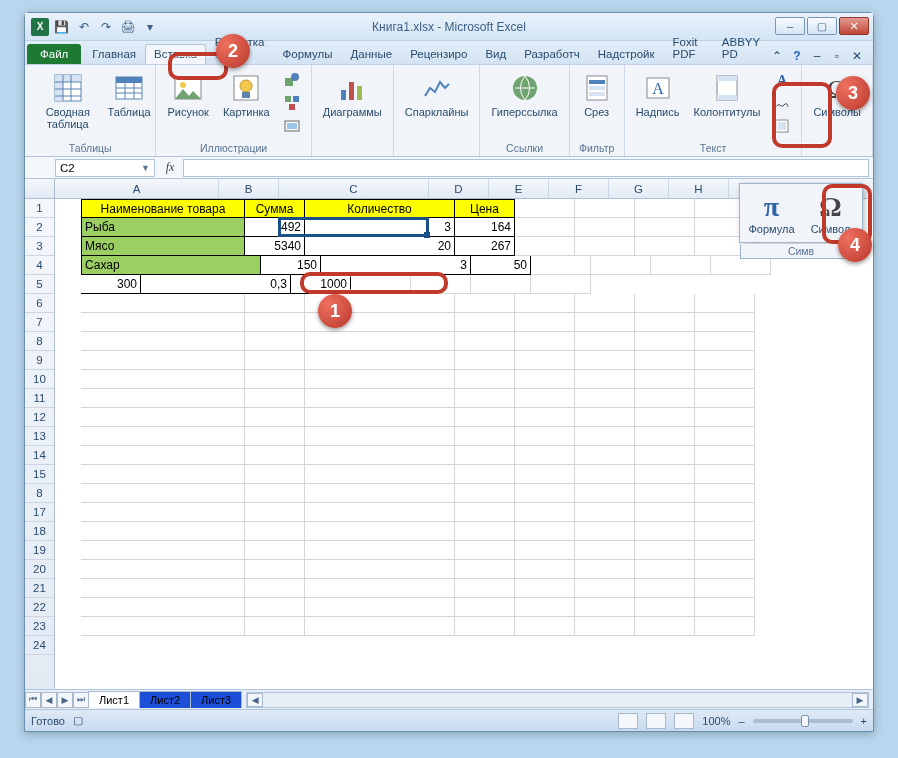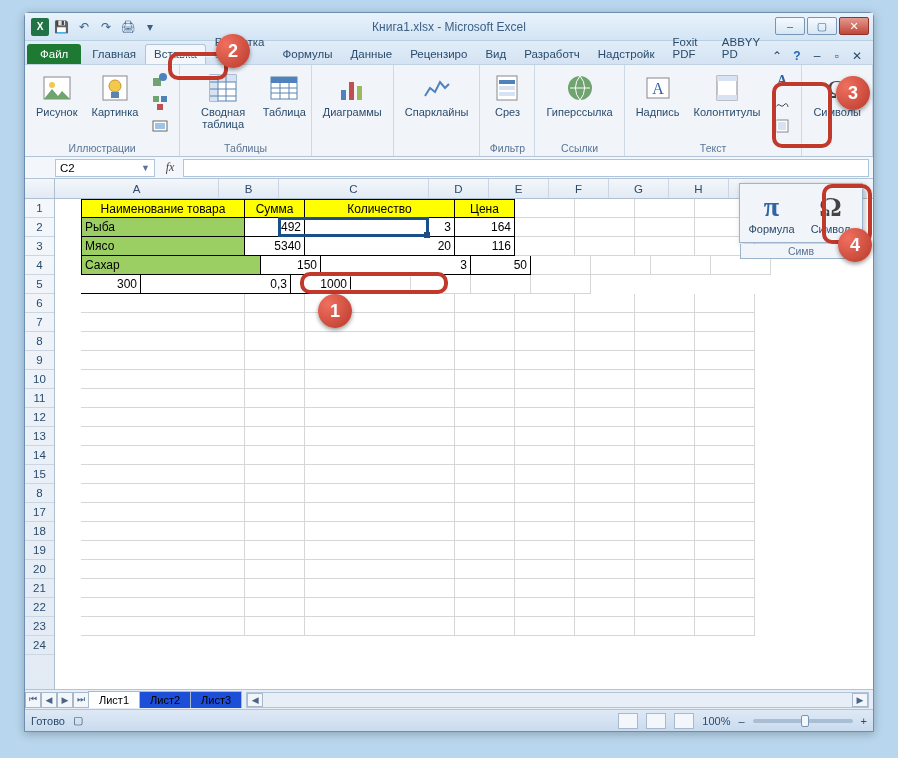--- a/index.html
+++ b/index.html
@@ -130,20 +130,47 @@
       <div class="rhelp-btn">✕</div>
     </div>
   </div>
 
   <div class="ribbon" id="ribbon">
       <div class="rgroup">
         <div class="rgroup-body">
           <div class="rbtn">
             <div class="ricon">
               <svg width="32" height="32">
+                <rect x="3" y="3" width="26" height="26" fill="#fff" stroke="#5b83b0"></rect>
+                <rect x="3" y="3" width="26" height="7" fill="#d7e3f2"></rect>
+                <rect x="3" y="3" width="8" height="26" fill="#d7e3f2"></rect>
+                <path d="M3 10h26M3 17h26M3 24h26M11 3v26M19 3v26" stroke="#5b83b0"></path>
+              </svg>
+            </div>
+            <div class="rlab">Сводная
+таблица</div>
+          </div>
+          <div class="rbtn">
+            <div class="ricon">
+              <svg width="32" height="32">
+                <rect x="3" y="5" width="26" height="22" fill="#fff" stroke="#5b83b0"></rect>
+                <rect x="3" y="5" width="26" height="6" fill="#4f81bd"></rect>
+                <path d="M3 16h26M3 21h26M12 5v22M21 5v22" stroke="#5b83b0"></path>
+              </svg>
+            </div>
+            <div class="rlab">Таблица</div>
+          </div>
+        </div>
+        <div class="rgroup-title">Таблицы</div>
+      </div>
+      <div class="rgroup">
+        <div class="rgroup-body">
+          <div class="rbtn">
+            <div class="ricon">
+              <svg width="32" height="32">
                 <rect x="3" y="5" width="26" height="22" fill="#fff" stroke="#888"></rect>
                 <circle cx="11" cy="13" r="3" fill="#f2c94c"></circle>
                 <path d="M3 27l8-10 6 7 4-5 8 8z" fill="#6fa36f"></path>
               </svg>
             </div>
             <div class="rlab">Рисунок</div>
           </div>
           <div class="rbtn">
             <div class="ricon">
               <svg width="32" height="32">
@@ -182,47 +209,20 @@
             </div>
           </div>
         </div>
         <div class="rgroup-title">Иллюстрации</div>
       </div>
       <div class="rgroup">
         <div class="rgroup-body">
           <div class="rbtn">
             <div class="ricon">
               <svg width="32" height="32">
-                <rect x="3" y="3" width="26" height="26" fill="#fff" stroke="#5b83b0"></rect>
-                <rect x="3" y="3" width="26" height="7" fill="#d7e3f2"></rect>
-                <rect x="3" y="3" width="8" height="26" fill="#d7e3f2"></rect>
-                <path d="M3 10h26M3 17h26M3 24h26M11 3v26M19 3v26" stroke="#5b83b0"></path>
-              </svg>
-            </div>
-            <div class="rlab">Сводная
-таблица</div>
-          </div>
-          <div class="rbtn">
-            <div class="ricon">
-              <svg width="32" height="32">
-                <rect x="3" y="5" width="26" height="22" fill="#fff" stroke="#5b83b0"></rect>
-                <rect x="3" y="5" width="26" height="6" fill="#4f81bd"></rect>
-                <path d="M3 16h26M3 21h26M12 5v22M21 5v22" stroke="#5b83b0"></path>
-              </svg>
-            </div>
-            <div class="rlab">Таблица</div>
-          </div>
-        </div>
-        <div class="rgroup-title">Таблицы</div>
-      </div>
-      <div class="rgroup">
-        <div class="rgroup-body">
-          <div class="rbtn">
-            <div class="ricon">
-              <svg width="32" height="32">
                 <rect x="5" y="18" width="5" height="10" fill="#4f81bd"></rect>
                 <rect x="13" y="10" width="5" height="18" fill="#c0504d"></rect>
                 <rect x="21" y="14" width="5" height="14" fill="#9bbb59"></rect>
               </svg>
             </div>
             <div class="rlab">Диаграммы</div>
           </div>
         </div>
         <div class="rgroup-title"></div>
       </div>
@@ -231,50 +231,50 @@
           <div class="rbtn">
             <div class="ricon">
               <svg width="32" height="32">
                 <path d="M4 24l5-8 5 4 5-10 5 6 4-4" stroke="#4f81bd" fill="none" stroke-width="2"></path>
               </svg>
             </div>
             <div class="rlab">Спарклайны</div>
           </div>
         </div>
         <div class="rgroup-title"></div>
+      </div>
+      <div class="rgroup">
+        <div class="rgroup-body">
+          <div class="rbtn">
+            <div class="ricon">
+              <svg width="32" height="32">
+                <circle cx="16" cy="16" r="12" fill="#6fa36f"></circle>
+                <path d="M6 16h20M16 4a18 18 0 010 24M16 4a18 18 0 000 24" stroke="#fff" fill="none"></path>
+              </svg>
+            </div>
+            <div class="rlab">Гиперссылка</div>
+          </div>
+        </div>
+        <div class="rgroup-title">Ссылки</div>
       </div>
       <div class="rgroup">
         <div class="rgroup-body">
           <div class="rbtn">
             <div class="ricon">
               <svg width="32" height="32">
                 <rect x="6" y="4" width="20" height="24" fill="#fff" stroke="#888"></rect>
                 <rect x="8" y="8" width="16" height="4" fill="#4f81bd"></rect>
                 <rect x="8" y="14" width="16" height="4" fill="#d7e3f2"></rect>
                 <rect x="8" y="20" width="16" height="4" fill="#d7e3f2"></rect>
               </svg>
             </div>
             <div class="rlab">Срез</div>
           </div>
         </div>
         <div class="rgroup-title">Фильтр</div>
-      </div>
-      <div class="rgroup">
-        <div class="rgroup-body">
-          <div class="rbtn">
-            <div class="ricon">
-              <svg width="32" height="32">
-                <circle cx="16" cy="16" r="12" fill="#6fa36f"></circle>
-                <path d="M6 16h20M16 4a18 18 0 010 24M16 4a18 18 0 000 24" stroke="#fff" fill="none"></path>
-              </svg>
-            </div>
-            <div class="rlab">Гиперссылка</div>
-          </div>
-        </div>
-        <div class="rgroup-title">Ссылки</div>
       </div>
       <div class="rgroup">
         <div class="rgroup-body">
           <div class="rbtn">
             <div class="ricon">
               <svg width="32" height="32">
                 <rect x="5" y="6" width="22" height="20" fill="#fff" stroke="#888"></rect>
                 <text x="16" y="22" text-anchor="middle" font-size="16" fill="#3163a5" font-family="serif">A</text>
               </svg>
             </div>
@@ -393,21 +393,21 @@
             <div class="cell num" style="width: 60px;">164</div>
             <div class="cell" style="width: 60px;"></div>
             <div class="cell" style="width: 60px;"></div>
             <div class="cell" style="width: 60px;"></div>
             <div class="cell" style="width: 60px;"></div>
           </div>
           <div class="row">
             <div class="cell name-col" style="width: 164px;">Мясо</div>
             <div class="cell num" style="width: 60px;">5340</div>
             <div class="cell num" style="width: 150px;">20</div>
-            <div class="cell num" style="width: 60px;">116</div>
+            <div class="cell num" style="width: 60px;">267</div>
             <div class="cell" style="width: 60px;"></div>
             <div class="cell" style="width: 60px;"></div>
             <div class="cell" style="width: 60px;"></div>
             <div class="cell" style="width: 60px;"></div>
           </div>
           <div class="row">
             <div class="cell name-col" style="width: 180px;">Сахар</div>
             <div class="cell num" style="width: 60px;">150</div>
             <div class="cell num" style="width: 150px;">3</div>
             <div class="cell num" style="width: 60px;">50</div>

